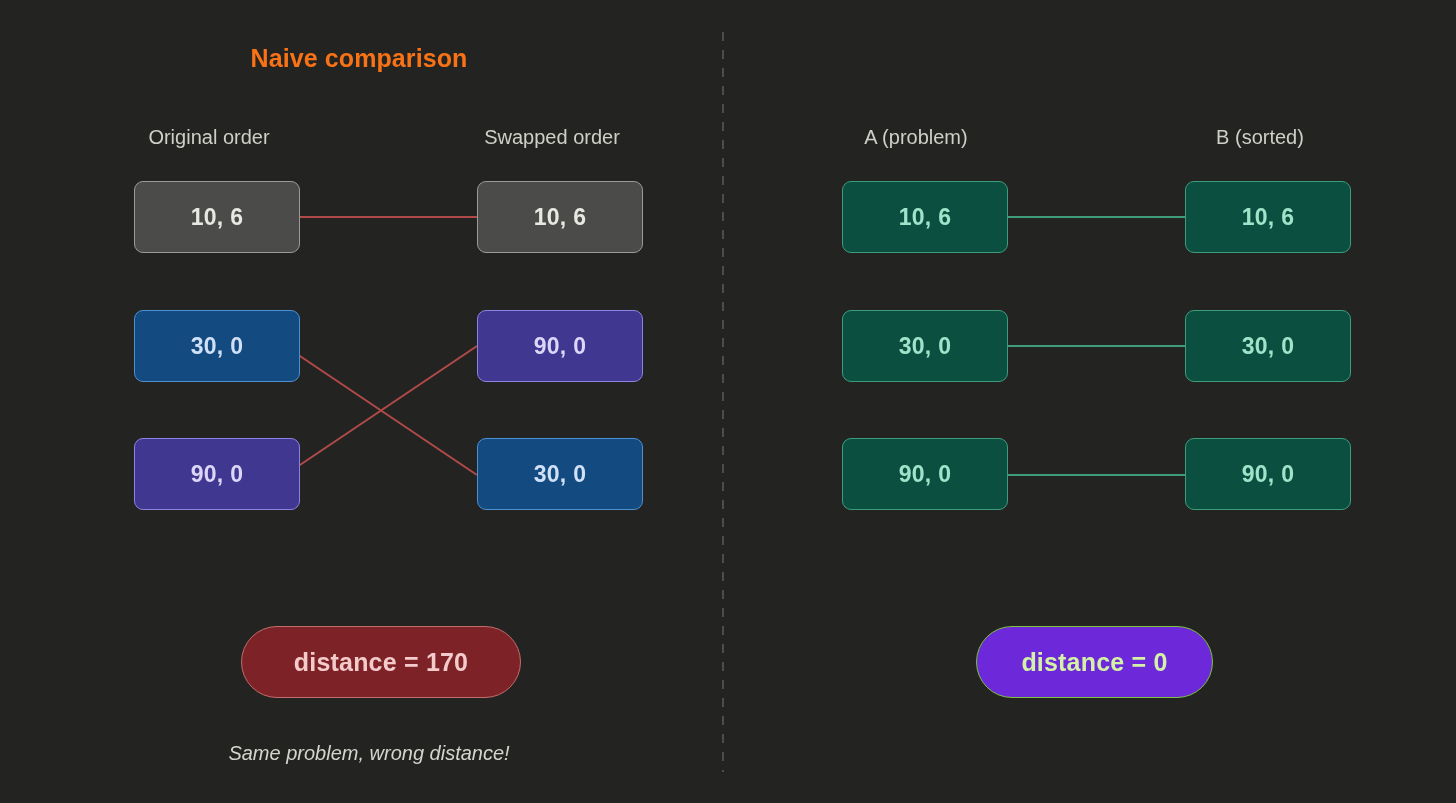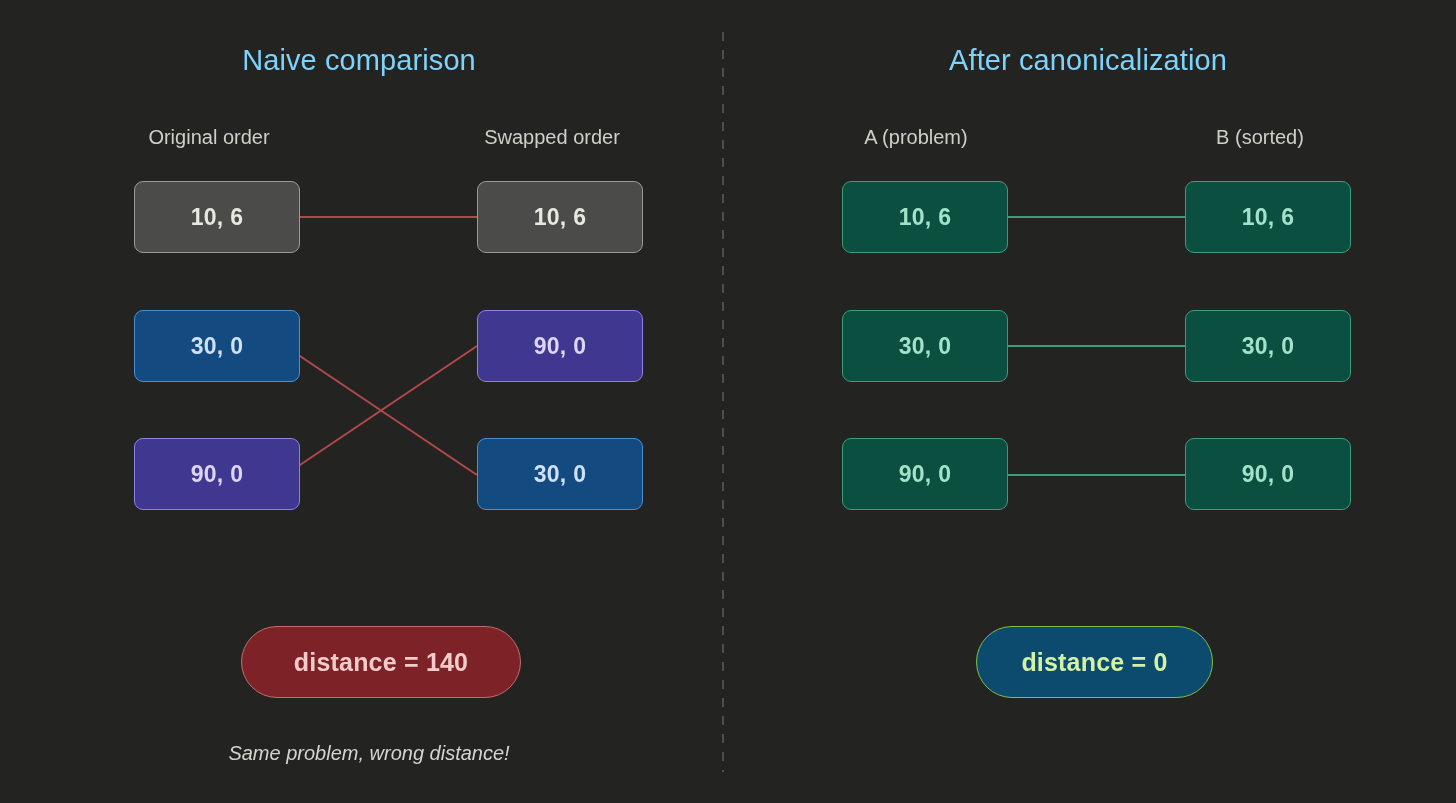--- a/index.html
+++ b/index.html
@@ -32,23 +32,23 @@
         rgba(0,0,0,0) 9px, rgba(0,0,0,0) 18px);
     background-size: 2px 18px;
   }
 
   
   .panel-title {
     position: absolute;
     top: 44px;
     width: 640px;
     text-align: center;
-    font-size: 29px;
-    font-weight: normal;
-    color: #7dd3fc;
+    font-size: 25px;
+    font-weight: bold;
+    color: #f97316;
     letter-spacing: 0.1px;
   }
   .panel-title.left  { left: 39px; }
   .panel-title.right { left: 768px; }
 
   
   .col-label {
     position: absolute;
     top: 126px;
     width: 220px;
@@ -101,21 +101,21 @@
     font-weight: bold;
     letter-spacing: 0.2px;
     border: 1.6px solid #888;
   }
   .pill.bad {
     left: 241px; top: 626px; width: 280px;
     background: #7d2328; border-color: #c26d6d; color: #f4cbcb;
   }
   .pill.good {
     left: 976px; top: 626px; width: 237px;
-    background: #0c4a6e; border-color: #7cc243; color: #d3f2a6;
+    background: #6d28d9; border-color: #7cc243; color: #d3f2a6;
   }
 
   
   .foot {
     position: absolute;
     top: 742px;
     width: 640px;
     text-align: center;
     font-size: 20px;
     color: #d5d5cd;
@@ -147,25 +147,24 @@
   <div class="col-label l-b">Swapped order</div>
 
   <div class="vbox gray" style="left:134px; top:181px;">10, 6</div>
   <div class="vbox blue" style="left:134px; top:310px;">30, 0</div>
   <div class="vbox purple" style="left:134px; top:438px;">90, 0</div>
 
   <div class="vbox gray" style="left:477px; top:181px;">10, 6</div>
   <div class="vbox purple" style="left:477px; top:310px;">90, 0</div>
   <div class="vbox blue" style="left:477px; top:438px;">30, 0</div>
 
-  <div class="pill bad">distance = 140</div>
+  <div class="pill bad">distance = 170</div>
 
   <div class="foot left">Same problem, wrong distance!</div>
 
-  <div class="panel-title right">After canonicalization</div>
 
   <div class="col-label r-a">A (problem)</div>
   <div class="col-label r-b">B (sorted)</div>
 
   <div class="vbox green" style="left:842px; top:181px;">10, 6</div>
   <div class="vbox green" style="left:842px; top:310px;">30, 0</div>
   <div class="vbox green" style="left:842px; top:438px;">90, 0</div>
 
   <div class="vbox green" style="left:1185px; top:181px;">10, 6</div>
   <div class="vbox green" style="left:1185px; top:310px;">30, 0</div>

